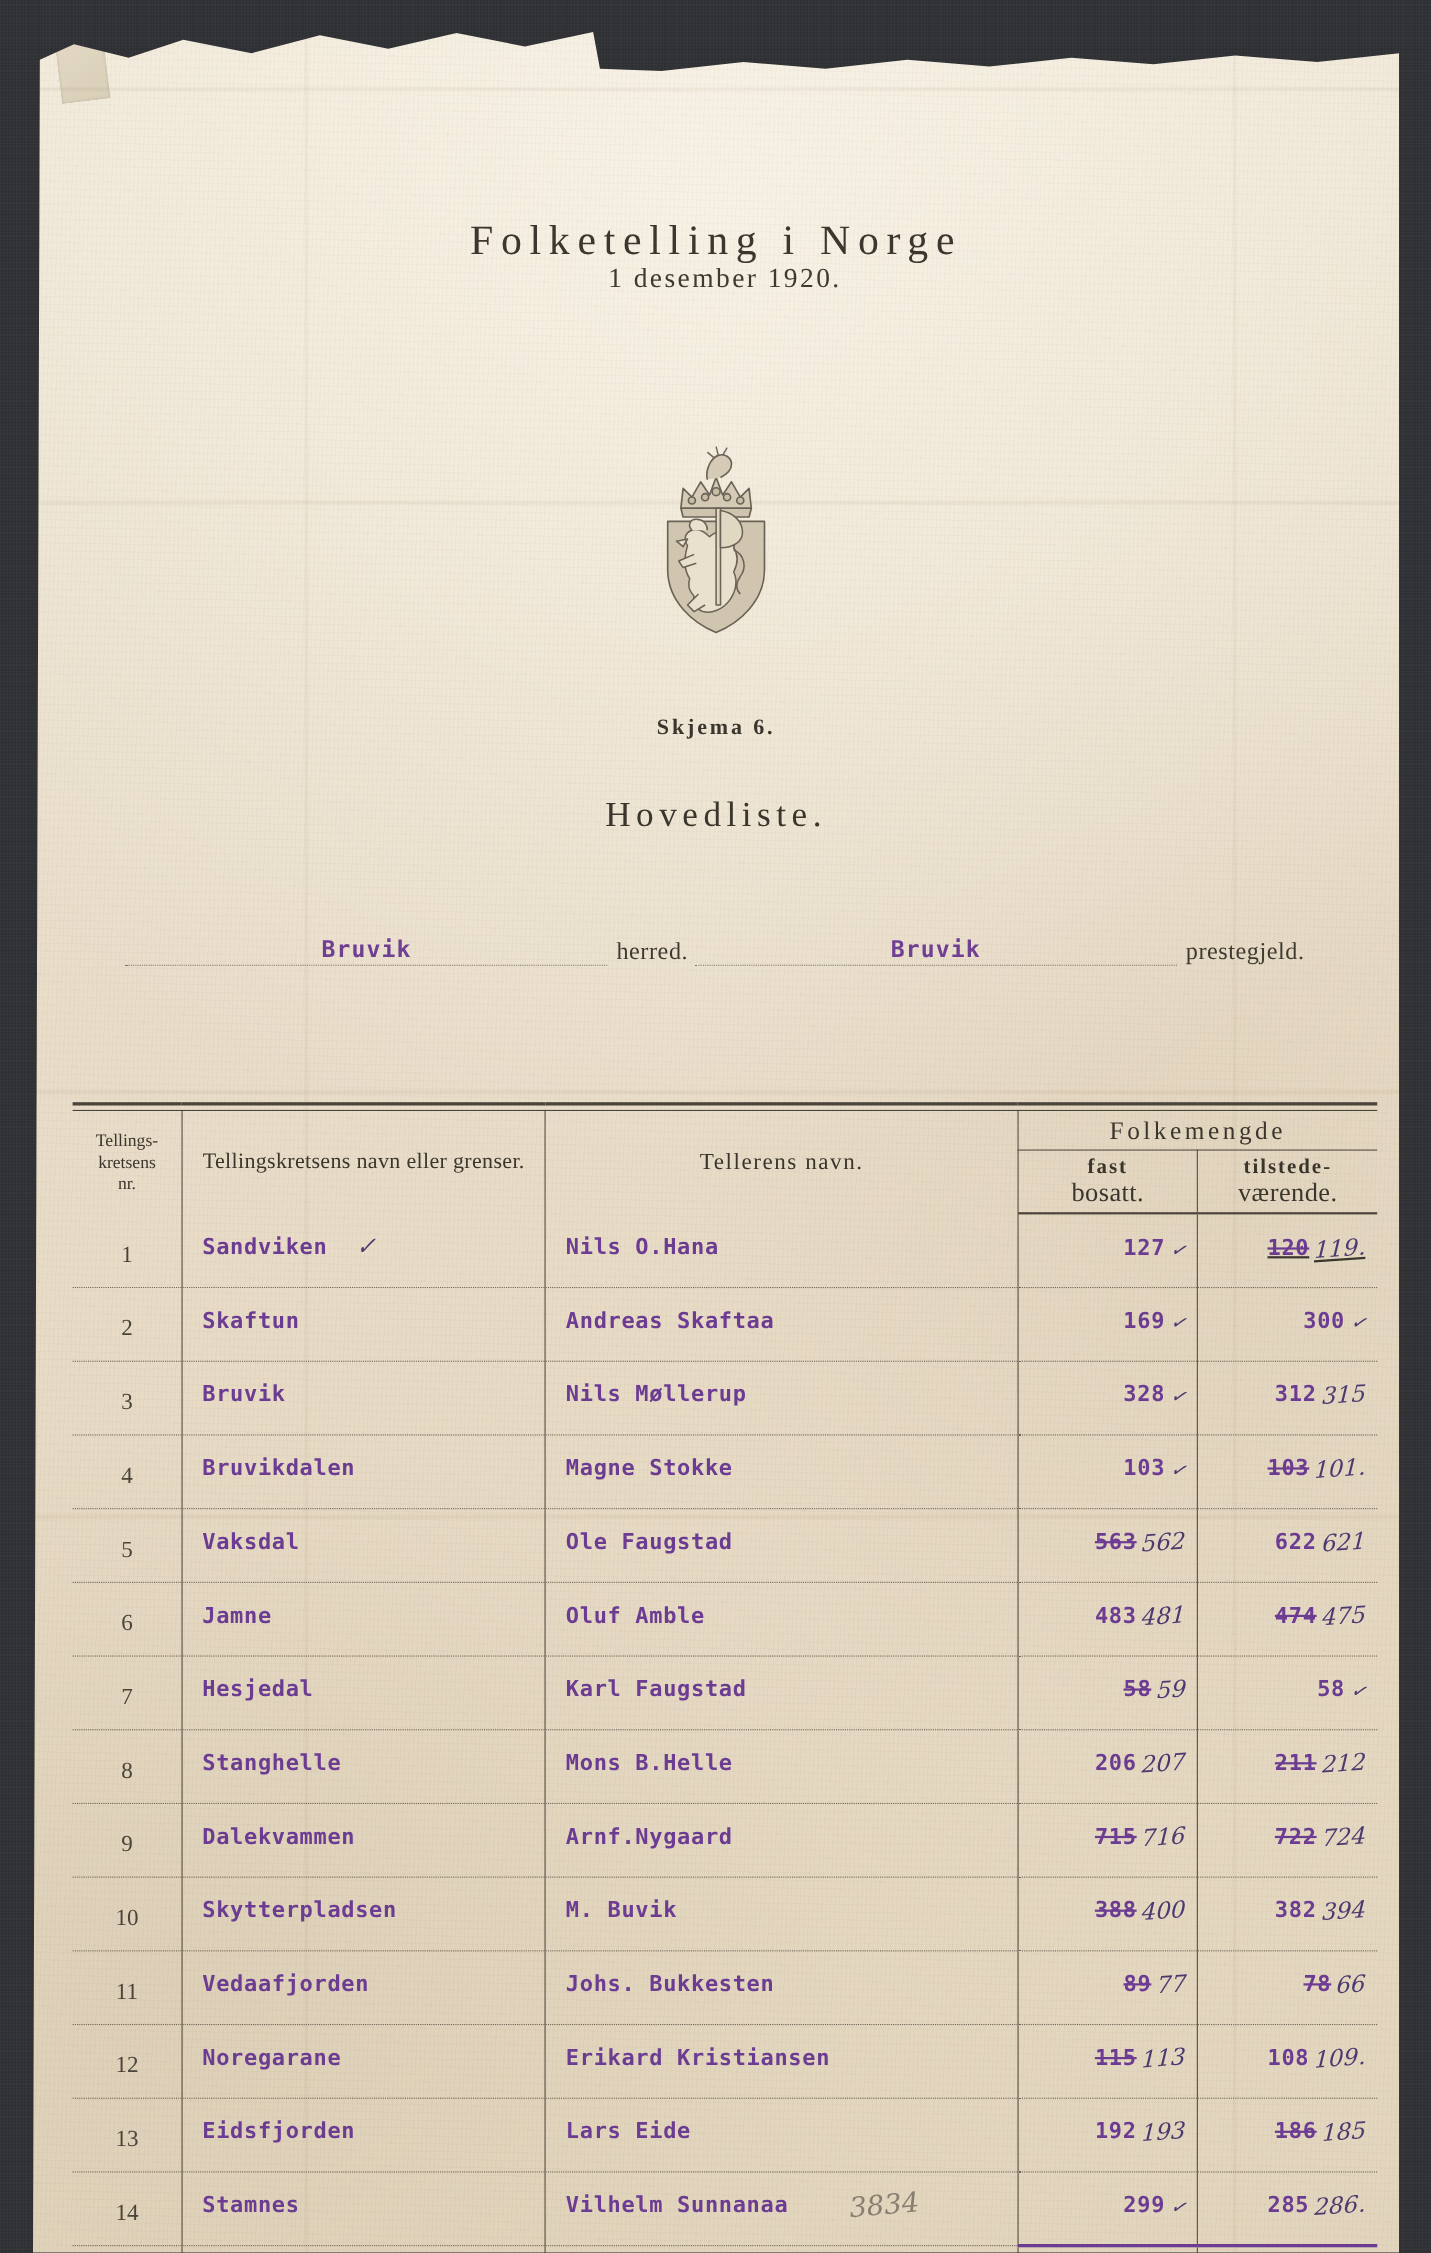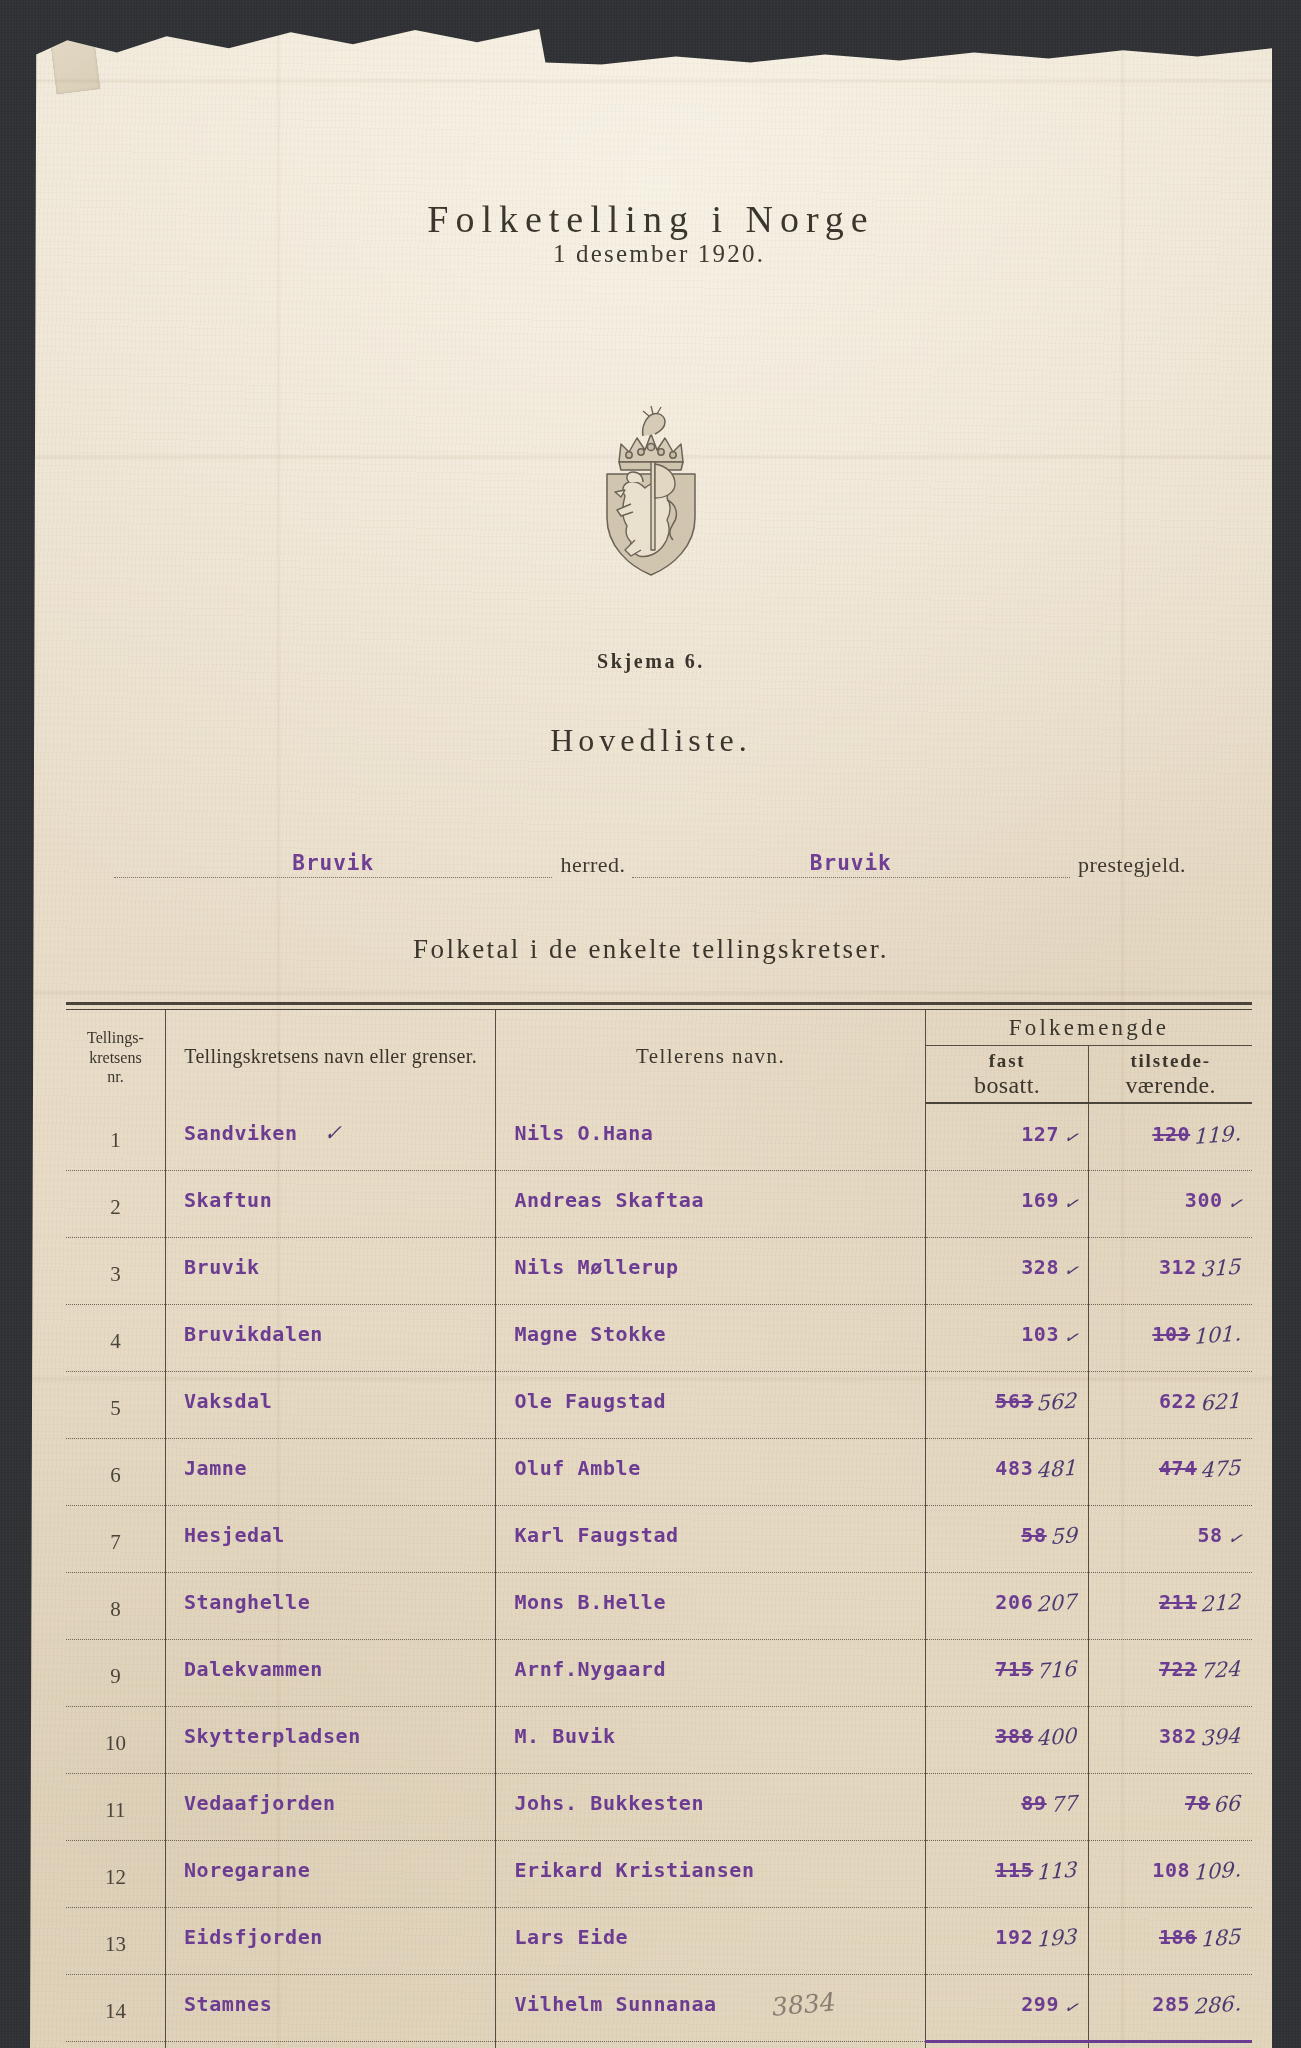--- a/index.html
+++ b/index.html
@@ -409,21 +409,20 @@
       <div class="dotfill">
         <span class="fill-value">Bruvik</span>
       </div>
       <span class="fill-label">herred.</span>
       <div class="dotfill">
         <span class="fill-value">Bruvik</span>
       </div>
       <span class="fill-label">prestegjeld.</span>
     </div>
 
-    <div class="section-heading" style="top:912px;">Folketal i de enkelte tellingskretser.</div>
 
     <table id="census-table">
       <thead>
         <tr class="rule-top">
           <td style="border-left:none;border-right:none;" colspan="5"></td>
         </tr>
         <tr>
           <th class="th-nr" rowspan="2" style="border-left:none;">
             <span>Tellings-</span><br>
             <span>kretsens</span><br>
@@ -448,21 +447,21 @@
           <tr class="data-row">
             <td class="cell-nr" style="border-left: none;">1</td>
             <td class="cell-krets"><span class="tw">Sandviken</span><span class="hw" style="margin-left: 26px;">✓</span></td>
             <td class="cell-teller"><span class="tw">Nils O.Hana</span></td>
             <td class="cell-num">
               <div class="num-wrap">
                 <span class="tw">127</span>
                 <span class="hw tick">✓</span>
               </div>
             </td>
-            <td class="cell-num" style="border-right: none;">
+            <td class="cell-num" style="border-right: none; text-decoration: underline;">
               <div class="num-wrap">
                 <span class="tw struck">120</span>
                 <span class="hw">119.</span>
               </div>
             </td>
           </tr>
           <tr class="data-row">
             <td class="cell-nr" style="border-left: none;">2</td>
             <td class="cell-krets"><span class="tw">Skaftun</span></td>
             <td class="cell-teller"><span class="tw">Andreas Skaftaa</span></td>

